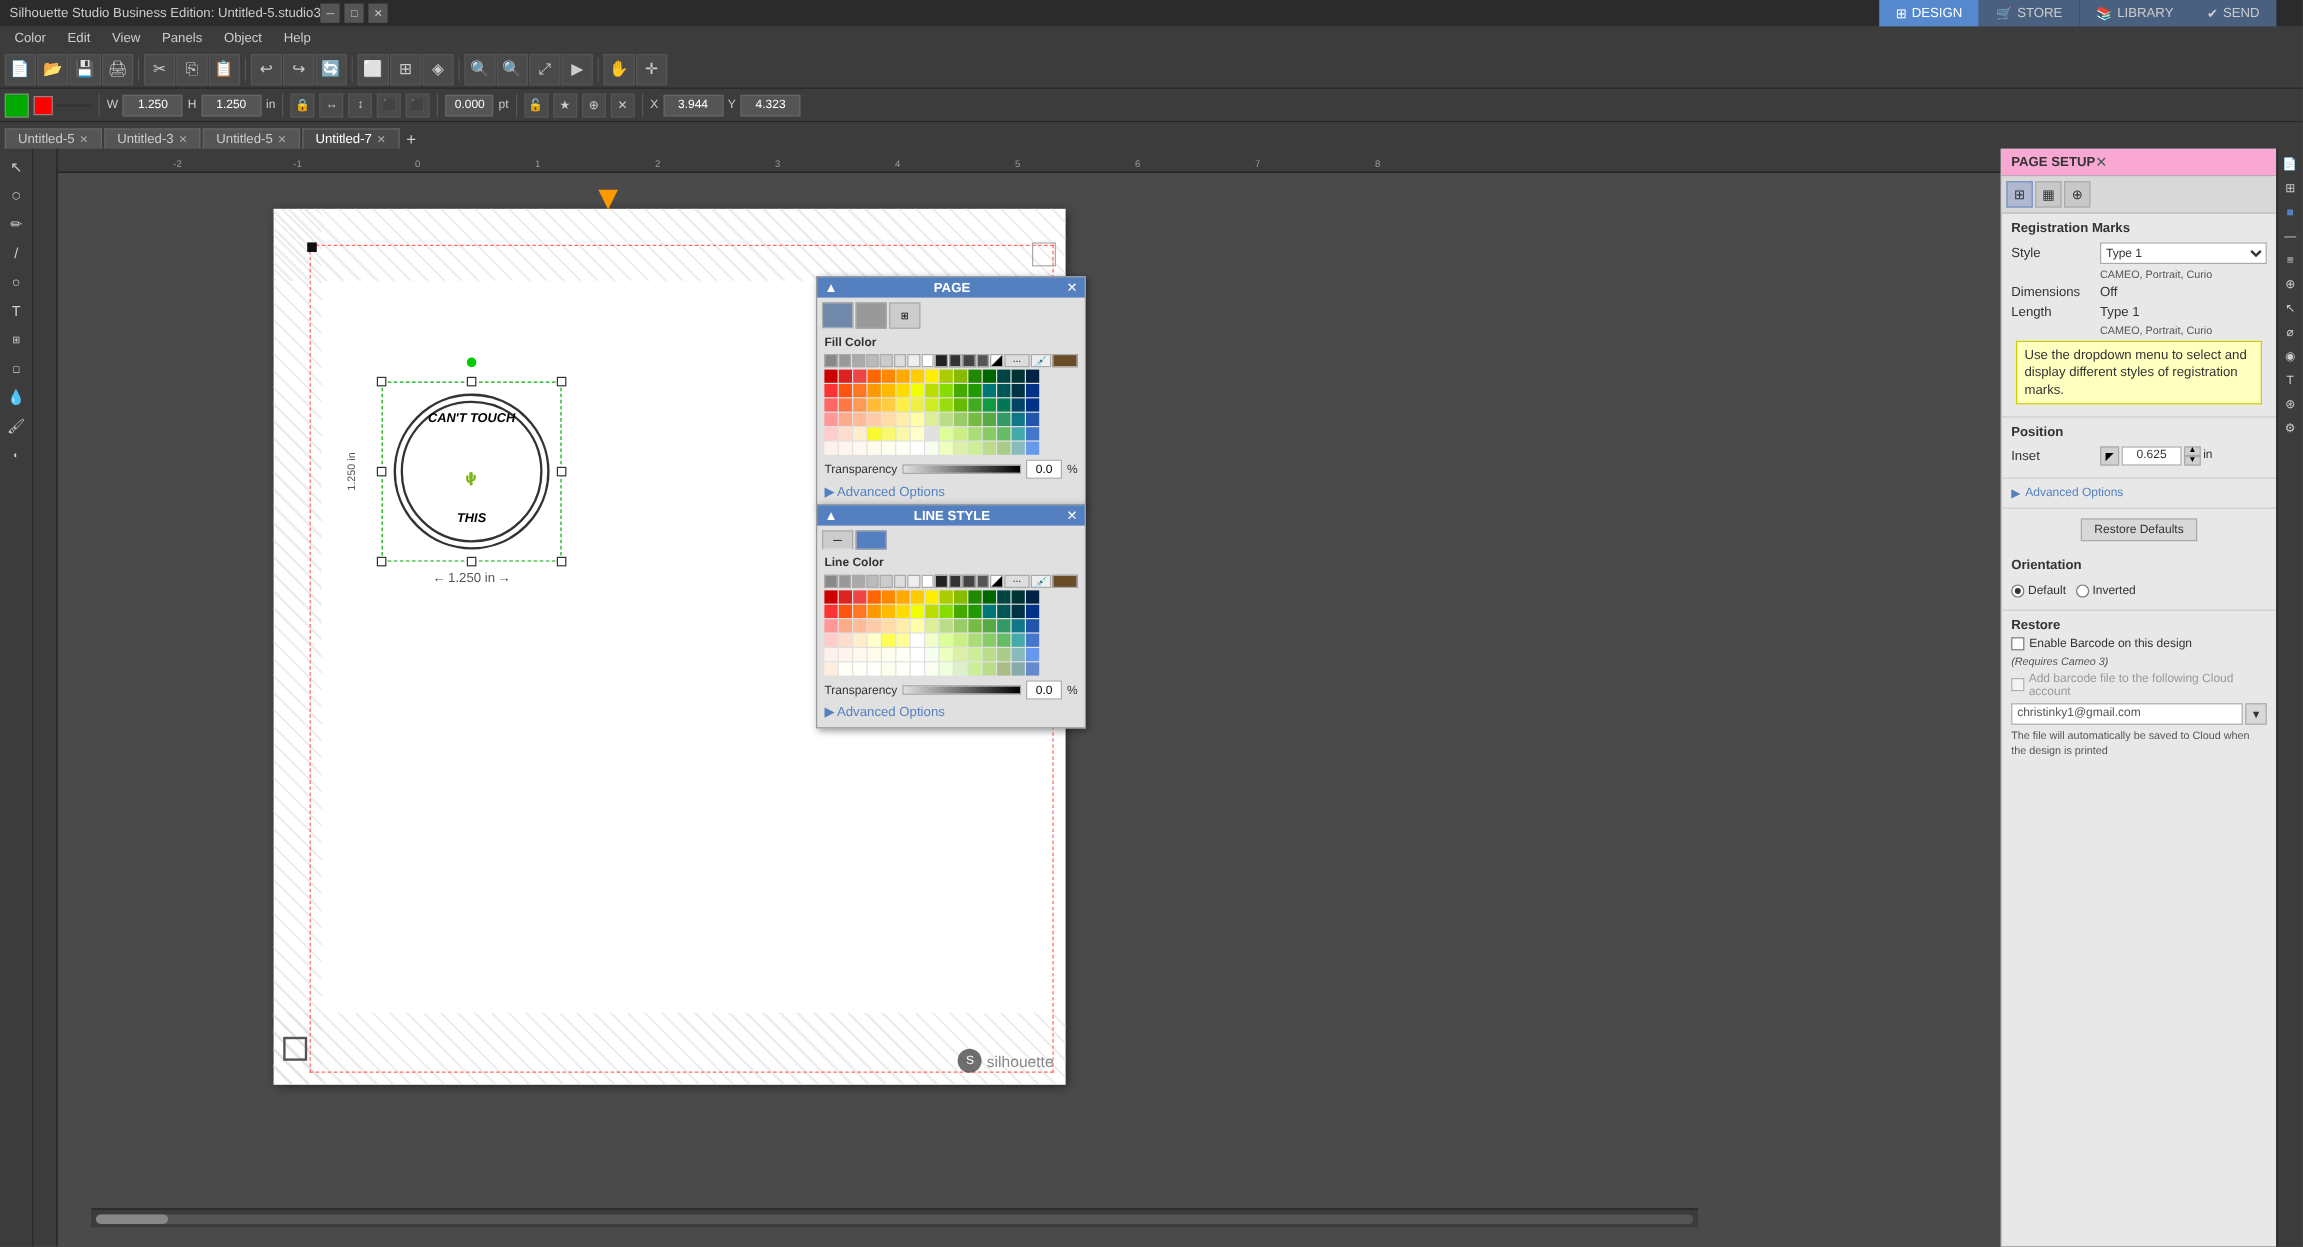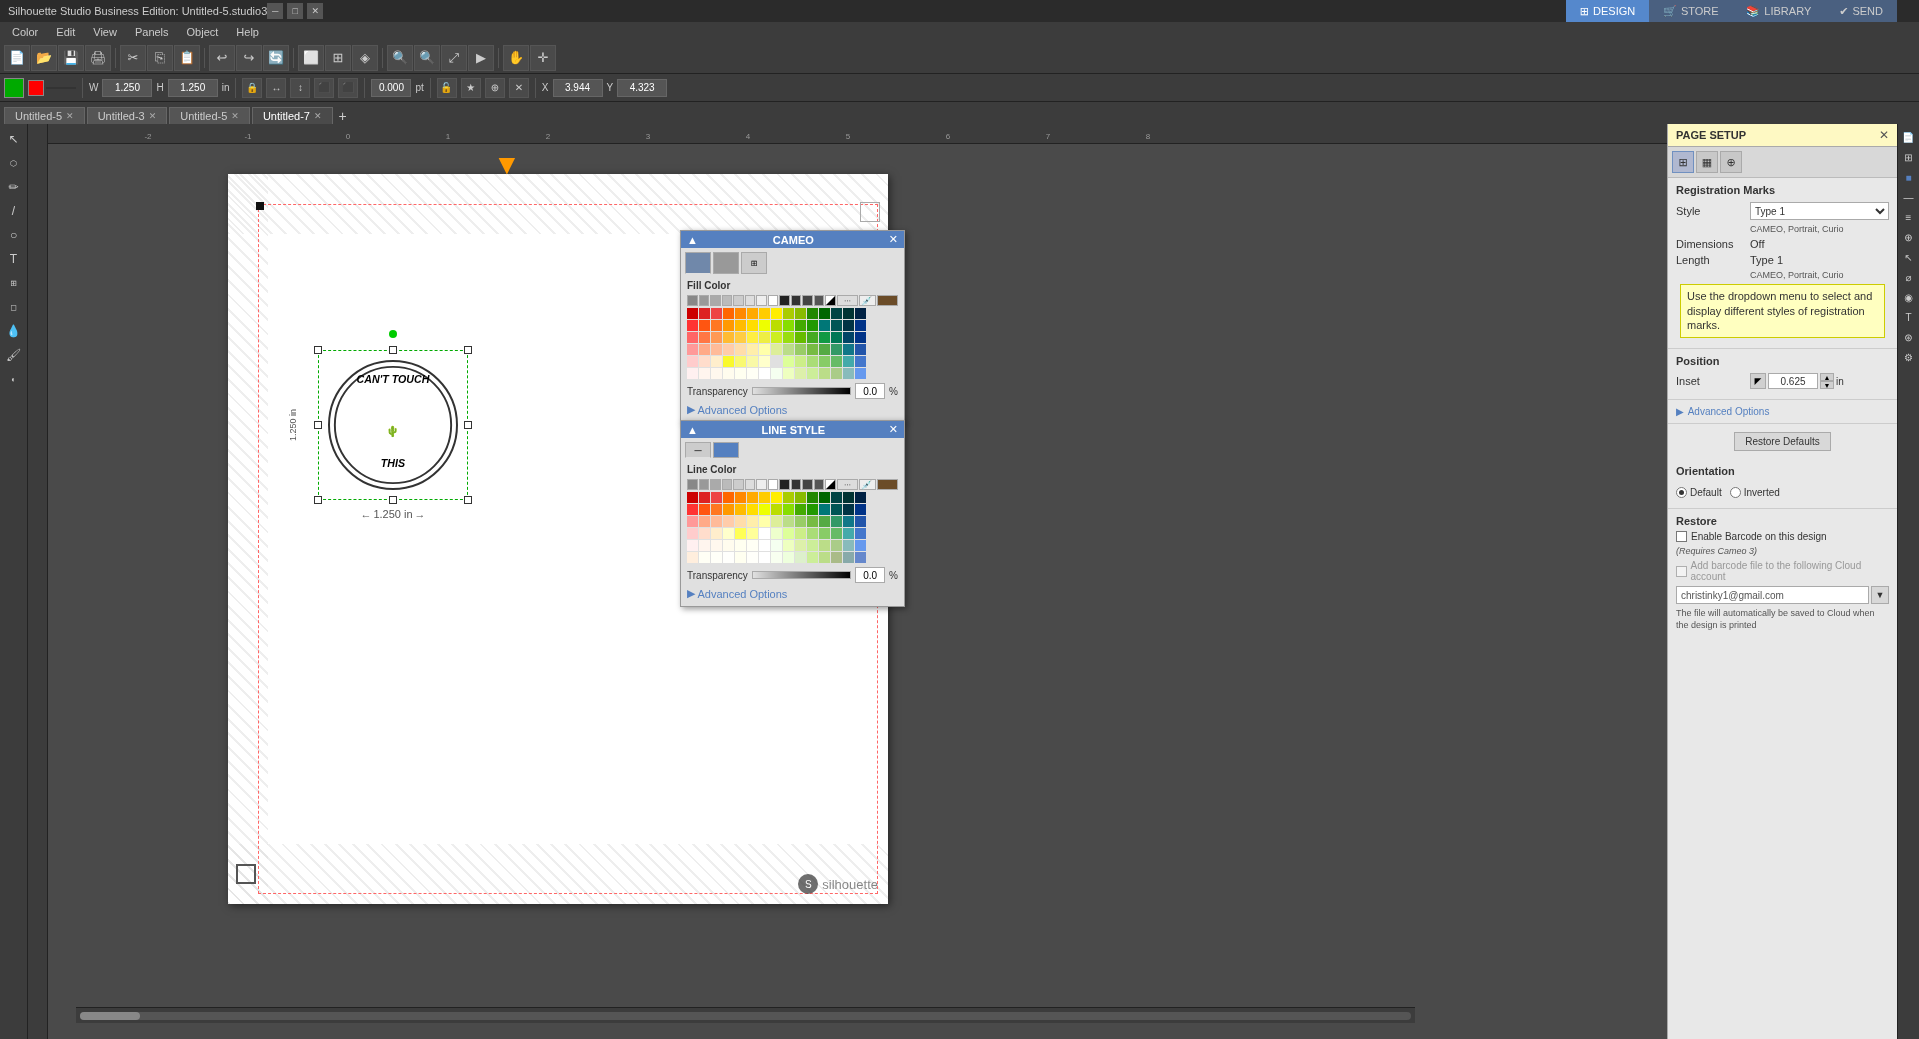--- a/index.html
+++ b/index.html
@@ -137,21 +137,21 @@
       top: 5px;
       left: 430px;
       color: #ff9900;
       font-size: 28px;
       z-index: 10;
     }
 
     
     #design-obj {
       position: absolute;
-      top: 176px;
+      top: 144px;
       left: 90px;
       width: 150px;
       height: 150px;
     }
     .selection-handles {
       position: absolute;
       top: 0; left: 0;
       width: 100%; height: 100%;
       border: 1px dashed #00aa00;
     }
@@ -159,26 +159,26 @@
     
     #page-setup-panel {
       width: 230px;
       background: #e8e8e8;
       border-left: 1px solid #aaa;
       display: flex;
       flex-direction: column;
       font-size: 10px;
     }
     #page-setup-header {
-      background: #fef9c3;
+      background: #f9a8d4;
       border-bottom: 1px solid #aaa;
       padding: 4px 8px;
       display: flex;
       align-items: center;
-      justify-content: space-between;
+      justify-content: flex-start;
     }
     #page-setup-header .title { font-weight: bold; font-size: 11px; color: #333; }
     .panel-close { cursor: pointer; font-size: 12px; color: #555; }
     .panel-toolbar { display: flex; gap: 2px; padding: 4px; background: #d8d8d8; border-bottom: 1px solid #bbb; }
     .panel-tb-btn { width: 22px; height: 22px; background: #c8c8c8; border: 1px solid #aaa; cursor: pointer; display: flex; align-items: center; justify-content: center; font-size: 11px; color: #333; }
     .panel-tb-btn.active { background: #b0b8d0; border-color: #7090c0; }
     .panel-section { padding: 6px 8px; border-bottom: 1px solid #ccc; }
     .panel-row { display: flex; align-items: center; margin-bottom: 4px; gap: 4px; }
     .panel-row-label { color: #333; width: 70px; flex-shrink: 0; }
     .panel-select { background: #fff; border: 1px solid #aaa; height: 18px; font-size: 10px; flex: 1; color: #333; }
@@ -533,21 +533,21 @@
         <div class="scroll-track">
           <div class="scroll-thumb"></div>
         </div>
       </div>
     </div>
   </div>
 
   <div class="float-panel" id="fill-panel">
     <div class="float-header">
       <span>▲</span>
-      <span>CAMEO</span>
+      <span>PAGE</span>
       <div class="float-header-btns">
         <button class="float-header-btn">✕</button>
       </div>
     </div>
     <div class="panel-tabs">
       <div class="panel-tab active" style="background:#7088aa;"></div>
       <div class="panel-tab" style="background:#999;"></div>
       <div class="panel-tab" style="background:#ccc;font-size:8px;">⊞</div>
     </div>
     <div class="panel-body">

